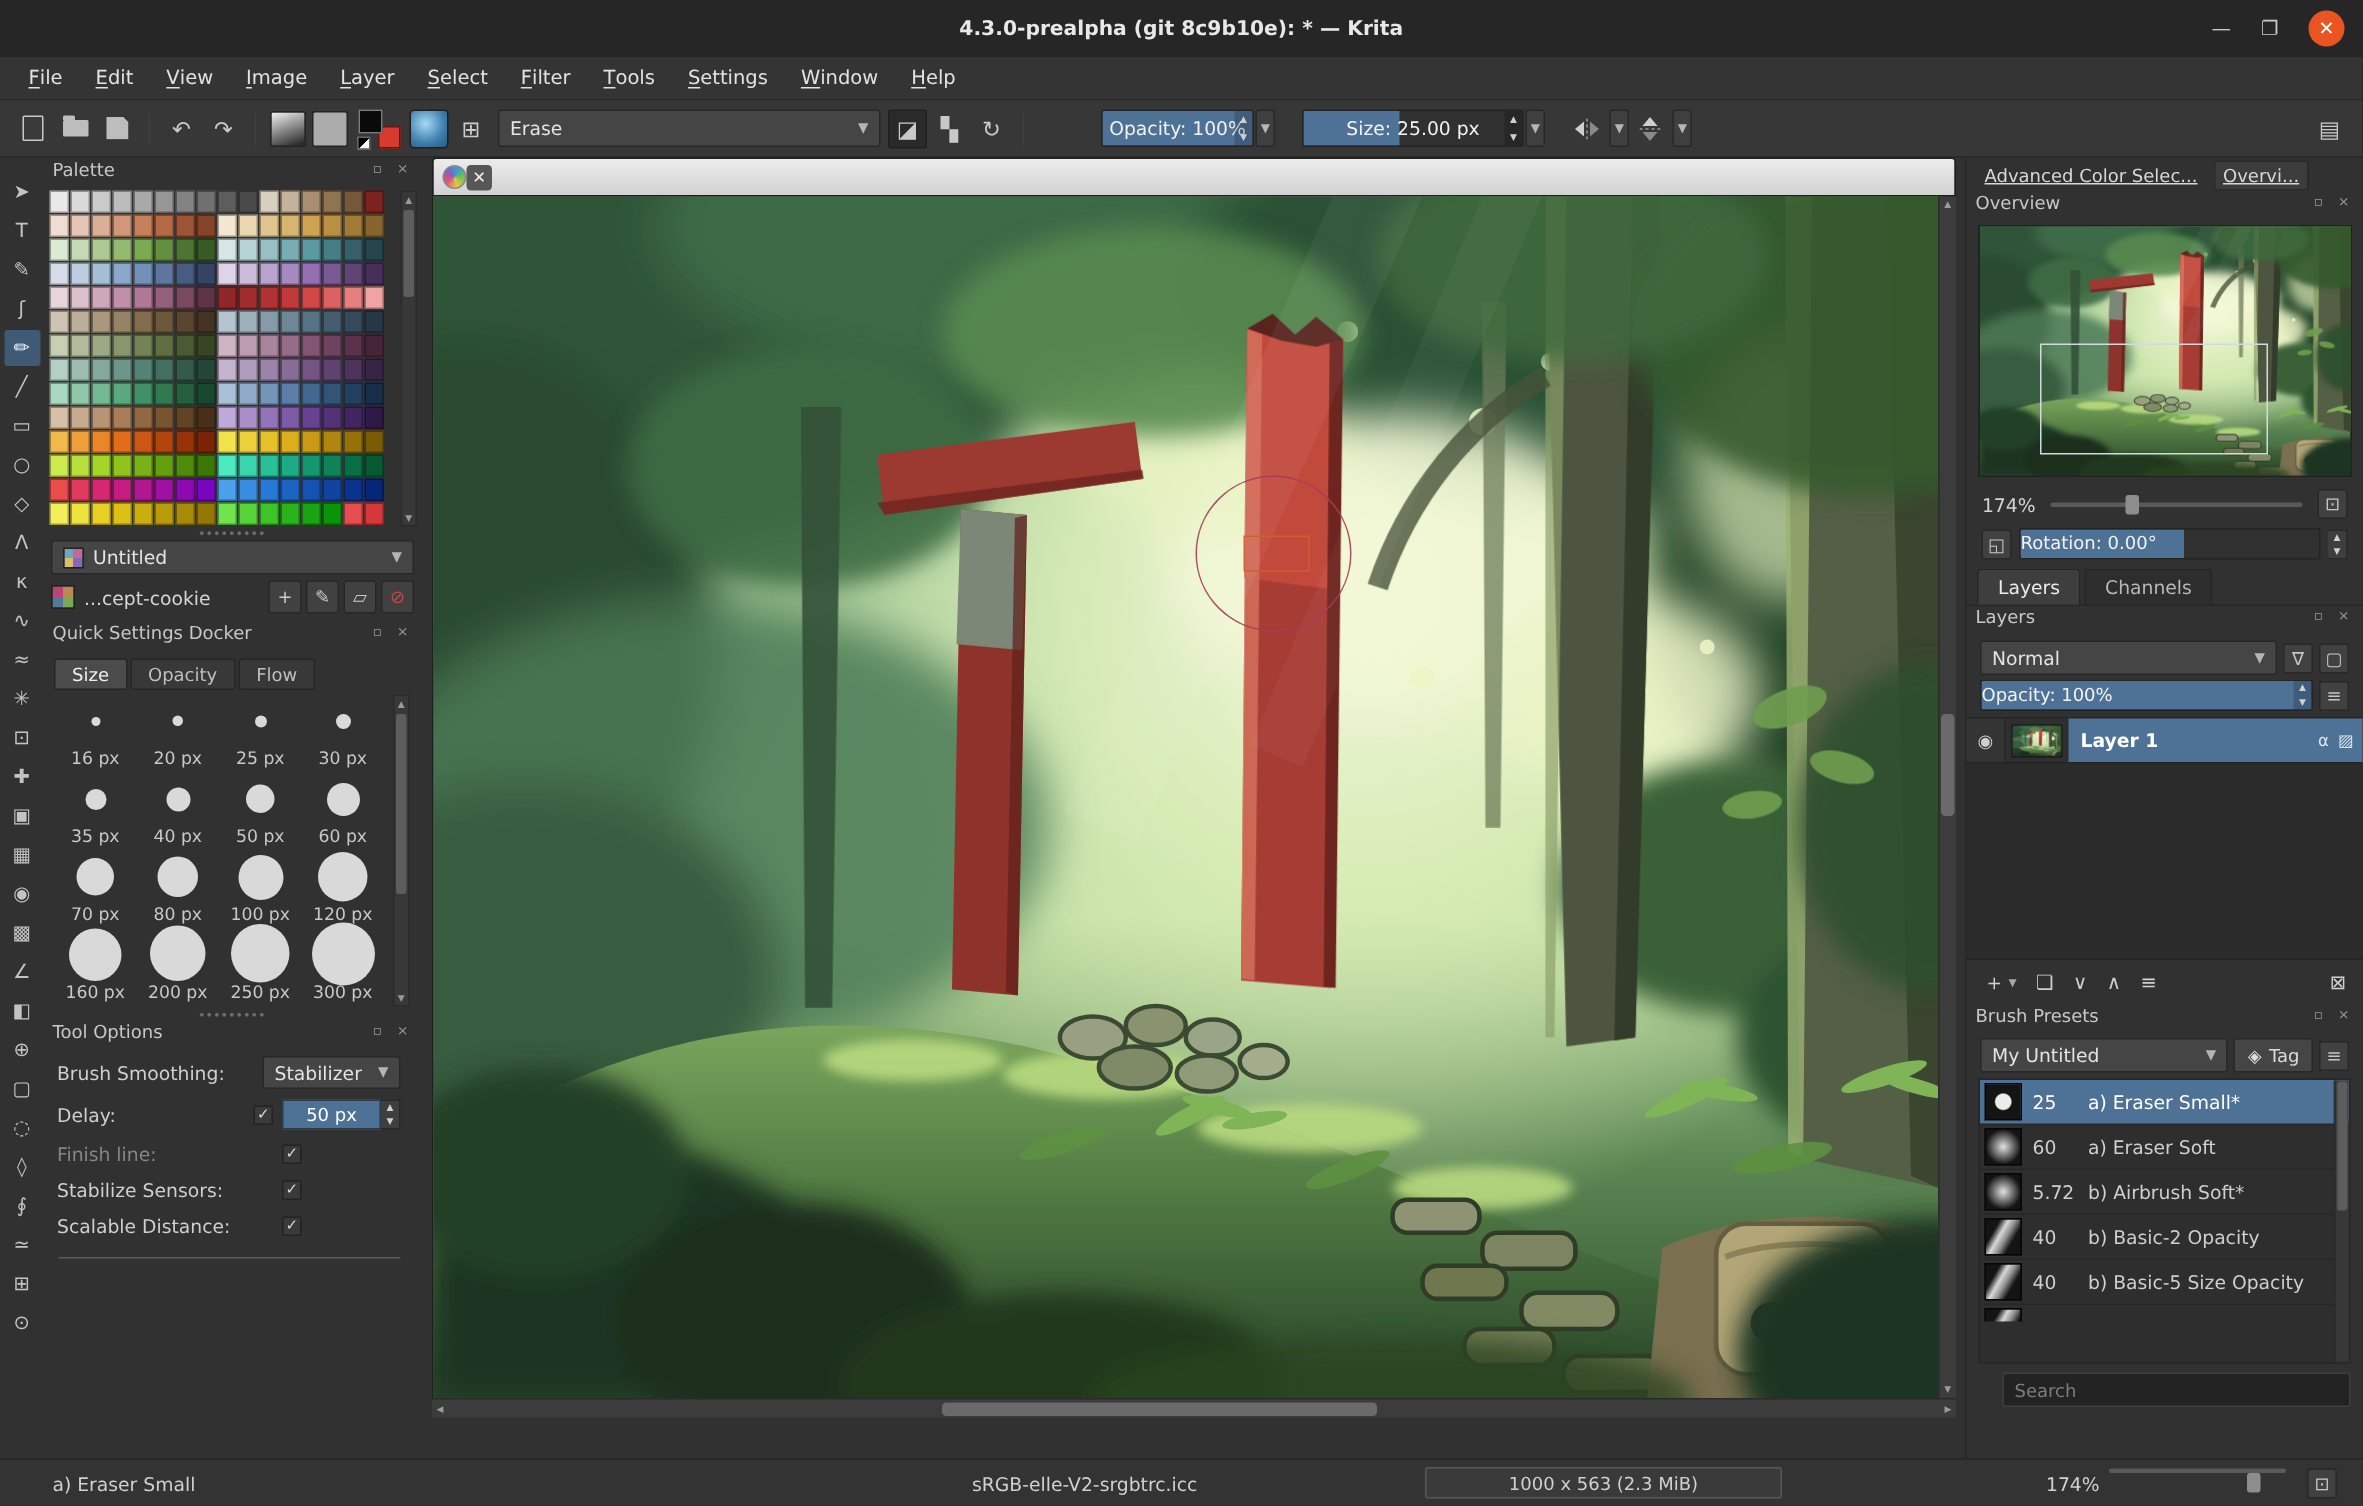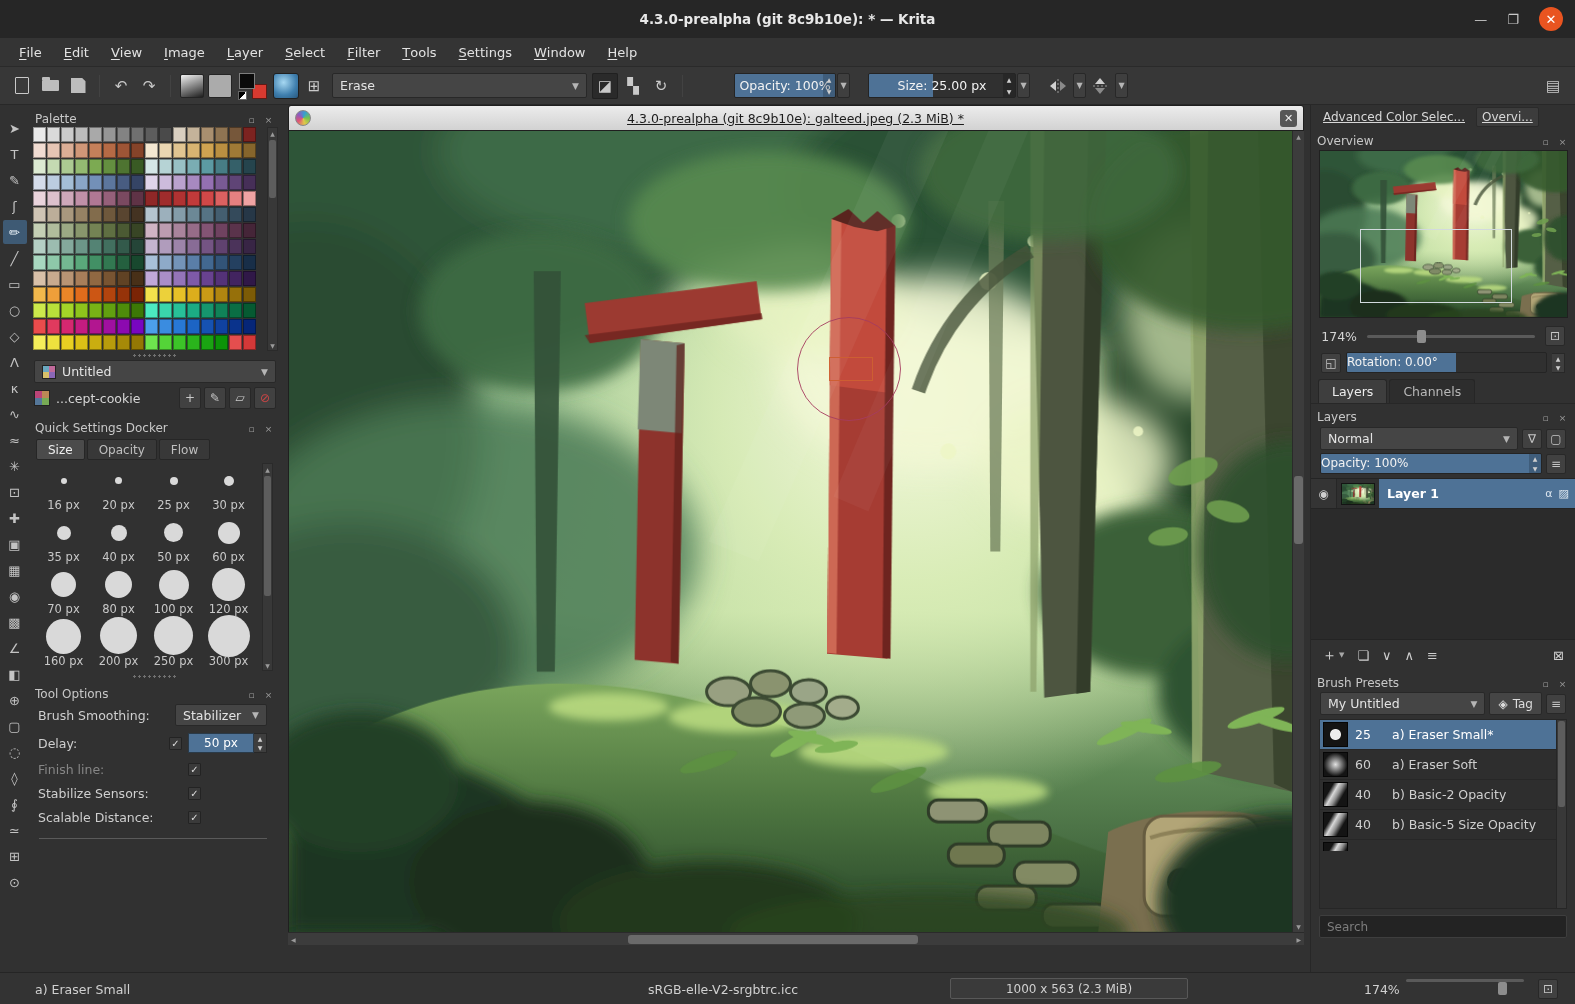--- a/index.html
+++ b/index.html
@@ -42,21 +42,21 @@
   .sspin .arrows{position:absolute;right:0;top:0;bottom:0;width:12px;z-index:2;display:flex;flex-direction:column;background:rgba(0,0,0,0.18);}
   .sspin .arrows span,.updn span{flex:1;display:flex;align-items:center;justify-content:center;font-size:6px;color:#cfcfcf;}
   .drop-mini{width:13px;height:25px;display:flex;align-items:center;justify-content:center;font-size:8px;color:#b5b5b5;background:#3f3f3f;border:1px solid #282828;border-radius:2px;margin-left:1px;}
   .updn{width:13px;height:20px;display:flex;flex-direction:column;background:#3e3e3e;border:1px solid #282828;border-left:none;}
   
   .toolbox{position:absolute;left:0;top:106px;bottom:32px;width:29px;display:flex;flex-direction:column;align-items:center;padding-top:10px;gap:2px;}
   .tool{width:24px;height:24px;display:flex;align-items:center;justify-content:center;color:#c3c3c3;font-size:13px;border-radius:2px;}
   .tool.sel{background:#3e5a74;color:#ecf4fa;}
   
   .left-panel{position:absolute;left:29px;top:106px;width:252px;bottom:32px;}
-  .docker-header{display:flex;align-items:flex-end;height:20px;padding:0 6px;font-size:12px;color:#c8c8c8;}
+  .docker-header{display:flex;align-items:flex-start;height:20px;padding:0 6px;font-size:12px;color:#c8c8c8;}
   .dk-icons{margin-left:auto;display:flex;gap:4px;}
   .dk-ic{width:13px;height:13px;display:flex;align-items:center;justify-content:center;font-size:9px;color:#9a9a9a;}
   .palette-body{position:relative;padding:1px 4px 0 4px;}
   .palette-grid{display:grid;grid-template-columns:repeat(16,13px);grid-auto-rows:15px;gap:1px;width:223px;}
   .swatch{border:1px solid rgba(0,0,0,0.35);}
   .sb-v{position:absolute;width:11px;background:#383838;border:1px solid #2a2a2a;display:flex;flex-direction:column;align-items:center;}
   .sb-v .sb-ar{height:10px;font-size:6px;color:#9a9a9a;display:flex;align-items:center;}
   .sb-v .sb-th{width:7px;background:#5d5d5d;border-radius:2px;}
   .pal-scroll{right:3px;top:1px;height:224px;}
   .pal-scroll .sb-th{height:58px;margin-top:2px;}
@@ -151,21 +151,21 @@
   .pthumb{width:25px;height:25px;background:#141414;border:1px solid #060606;flex:none;}
   .partial .pthumb{margin-top:2px;}
   .th-dot-hard{background:radial-gradient(circle,#ececec 0 5px,#141414 6px);}
   .th-dot-soft{background:radial-gradient(circle,#e2e2e2,rgba(226,226,226,0) 72%),#141414;}
   .th-stroke{background:linear-gradient(120deg,rgba(0,0,0,0) 26%,#d8d8d8 42%,#8f8f8f 56%,rgba(0,0,0,0) 72%),#141414;}
   .th-stroke-thin{background:linear-gradient(115deg,rgba(0,0,0,0) 38%,#cfcfcf 48%,rgba(0,0,0,0) 58%),#141414;}
   .psize{width:30px;flex:none;}
   .pname{white-space:nowrap;overflow:hidden;}
   .pscroll{position:absolute;right:0;top:0;bottom:0;width:10px;background:#383838;border-left:1px solid #262626;}
   .pscroll-th{position:absolute;left:1px;top:1px;width:7px;height:86px;background:#5d5d5d;border-radius:2px;}
-  .search-row{margin:6px 8px 0 8px;}
+  .search-row{margin:6px 8px 0 24px;}
   .search-row input{width:100%;height:23px;background:#232323;border:1px solid #3e3e3e;border-radius:2px;color:#cfcfcf;font-size:12px;padding:0 7px;font-family:inherit;}
   .search-row input::placeholder{color:#7d7d7d;}
   
   .statusbar{position:absolute;left:0;right:0;bottom:0;height:32px;background:#333333;border-top:1px solid #252525;font-size:12.5px;color:#d0d0d0;}
   .sb-item{position:absolute;top:0;height:32px;display:flex;align-items:center;}
   .dims{left:950px;width:238px;top:5px;height:21px;border:1px solid #585858;border-radius:2px;background:#3a3a3a;justify-content:center;font-size:12px;}
   .sb-zoom-slider{left:1406px;width:118px;}
 </style>
 </head>
 <body>
@@ -729,21 +729,20 @@
     <div class="to-row cbrow">
       <span class="lbl">Scalable Distance:</span>
       <span class="cb checked"></span>
     </div>
     <div class="to-divider"></div>
   </div>
 
   <div class="canvas-area">
     <div class="subtitle">
       <span class="krita-logo"></span>
-      <span class="subtitle-text">4.3.0-prealpha (git 8c9b10e): galteed.jpeg (2.3 MiB) *</span>
       <span class="sub-close">✕</span>
     </div>
     <div class="viewport">
       <svg class="art" viewBox="0 0 1004 800" preserveAspectRatio="none">
         <defs>
           <radialGradient id="glow" cx="620" cy="260" r="430" gradientUnits="userSpaceOnUse">
             <stop offset="0" stop-color="#f8fbe3"></stop>
             <stop offset="0.45" stop-color="#dff0bb" stop-opacity="0.85"></stop>
             <stop offset="1" stop-color="#dff0bb" stop-opacity="0"></stop>
           </radialGradient>
@@ -1023,20 +1022,25 @@
           <div class="pthumb th-dot-hard"></div>
           <div class="psize">25</div>
           <div class="pname">a) Eraser Small*</div>
         </div>
         <div class="preset-row">
           <div class="pthumb th-dot-soft"></div>
           <div class="psize">60</div>
           <div class="pname">a) Eraser Soft</div>
         </div>
         <div class="preset-row">
+          <div class="pthumb th-dot-soft"></div>
+          <div class="psize">5.72</div>
+          <div class="pname">b) Airbrush Soft*</div>
+        </div>
+        <div class="preset-row">
           <div class="pthumb th-stroke"></div>
           <div class="psize">40</div>
           <div class="pname">b) Basic-2 Opacity</div>
         </div>
         <div class="preset-row">
           <div class="pthumb th-stroke"></div>
           <div class="psize">40</div>
           <div class="pname">b) Basic-5 Size Opacity</div>
         </div>
         <div class="preset-row partial">

